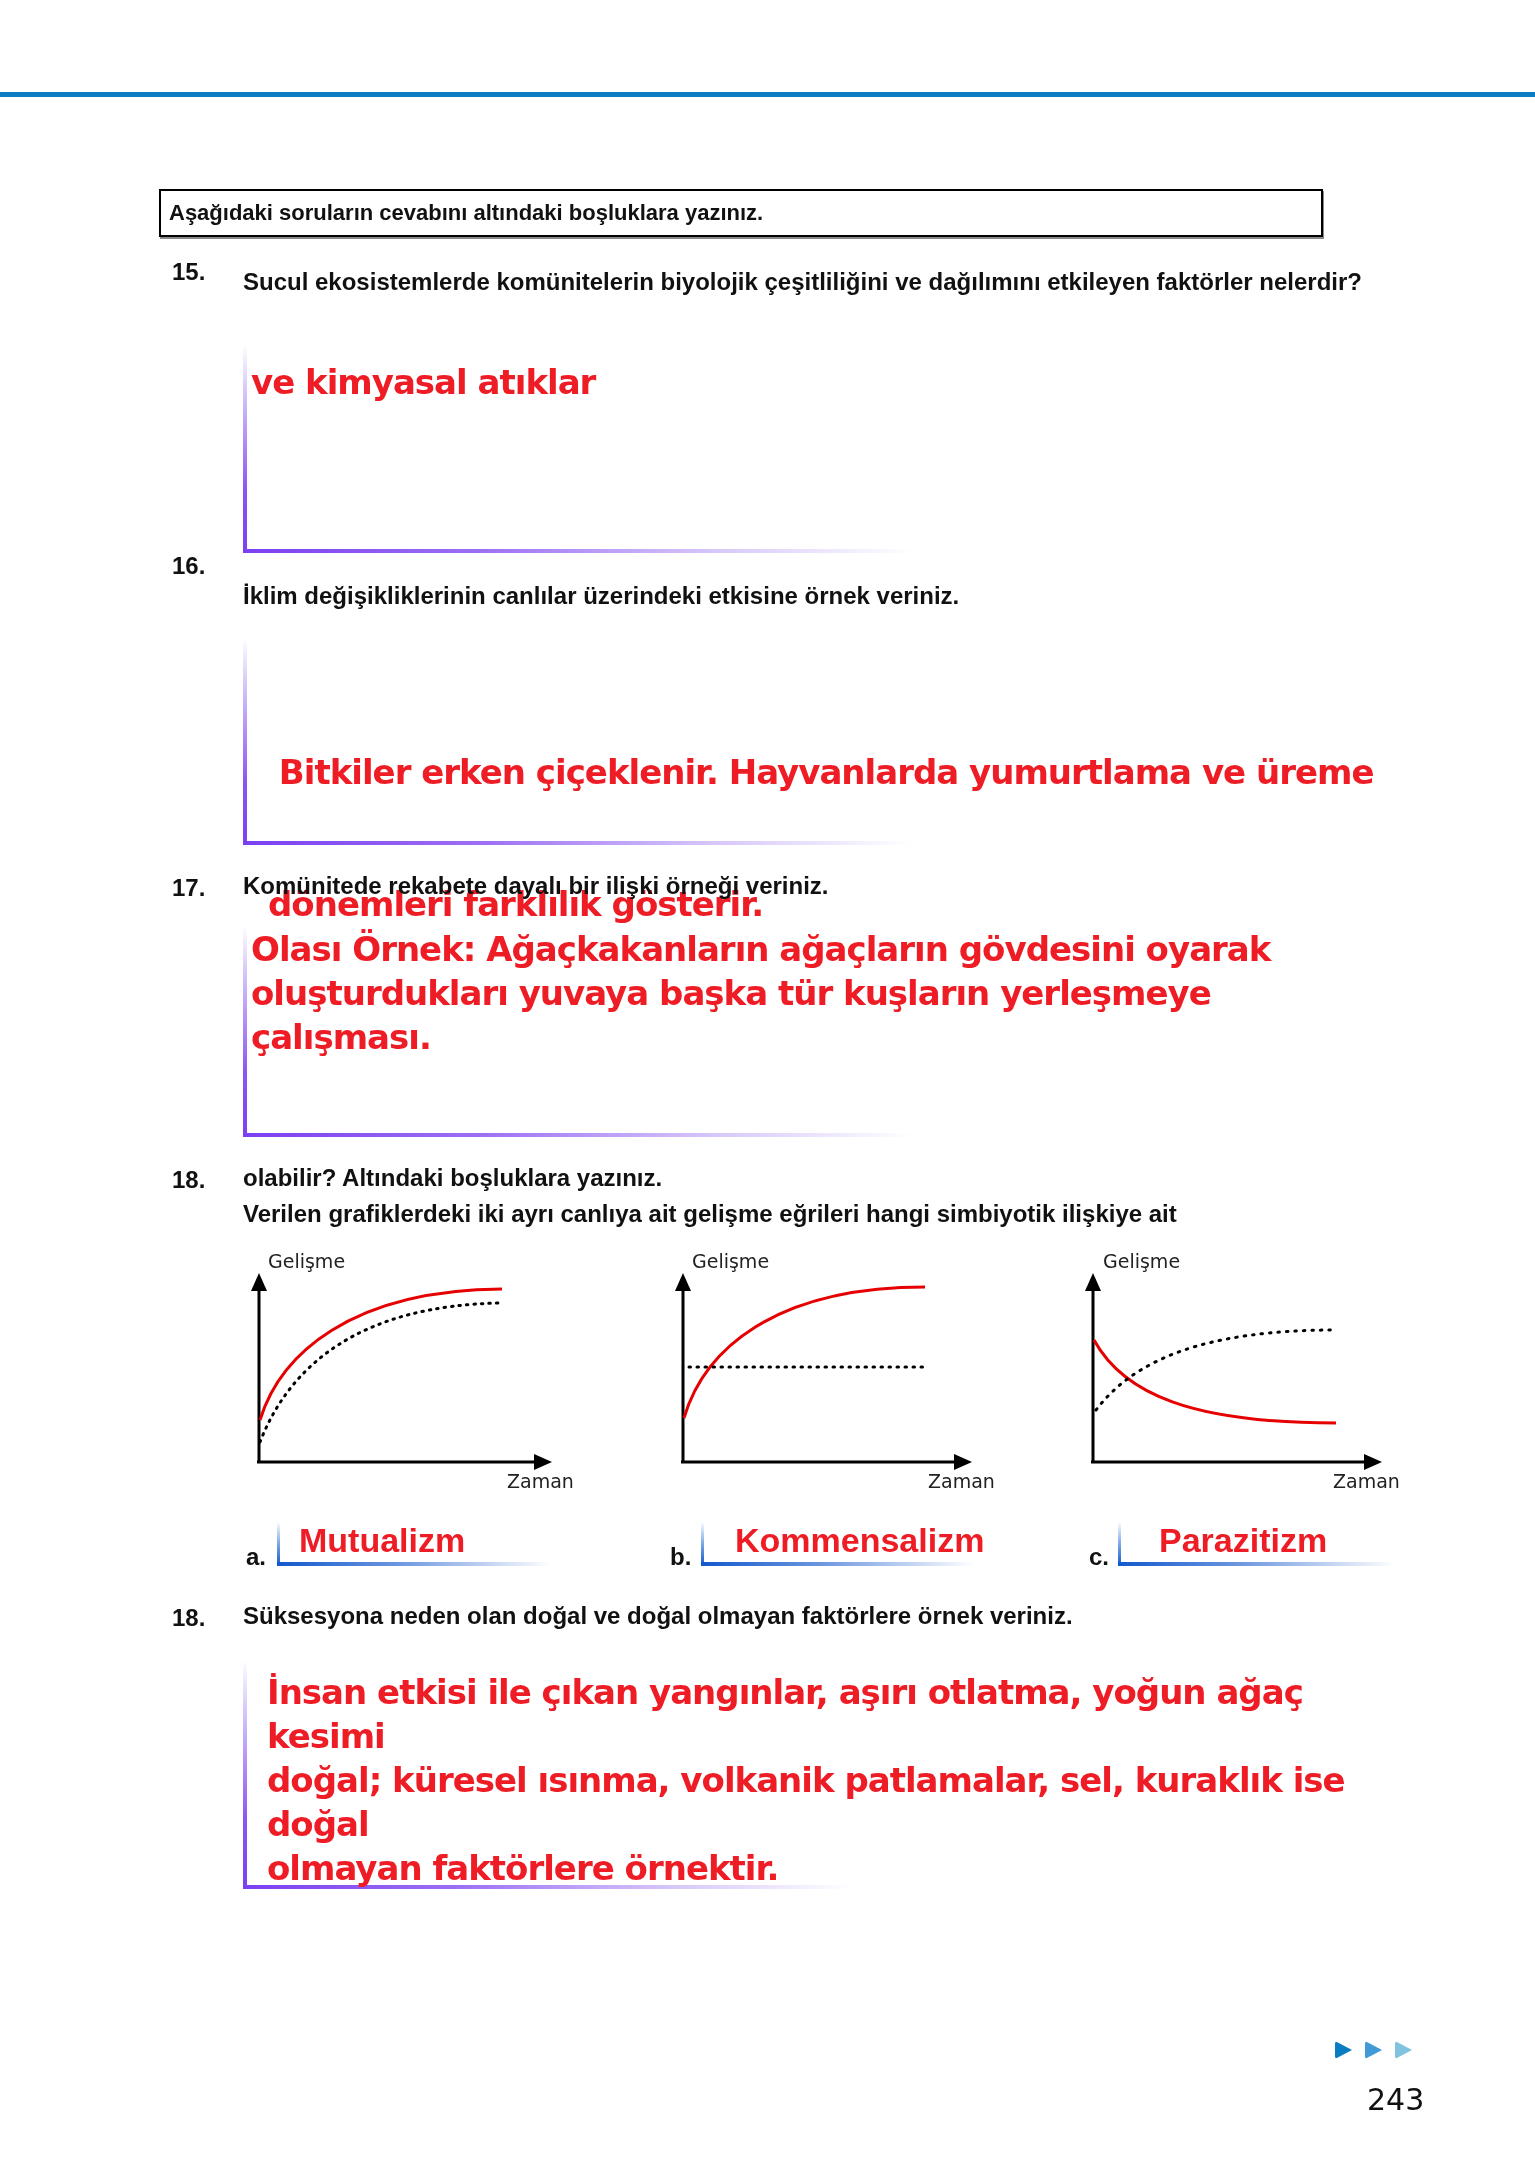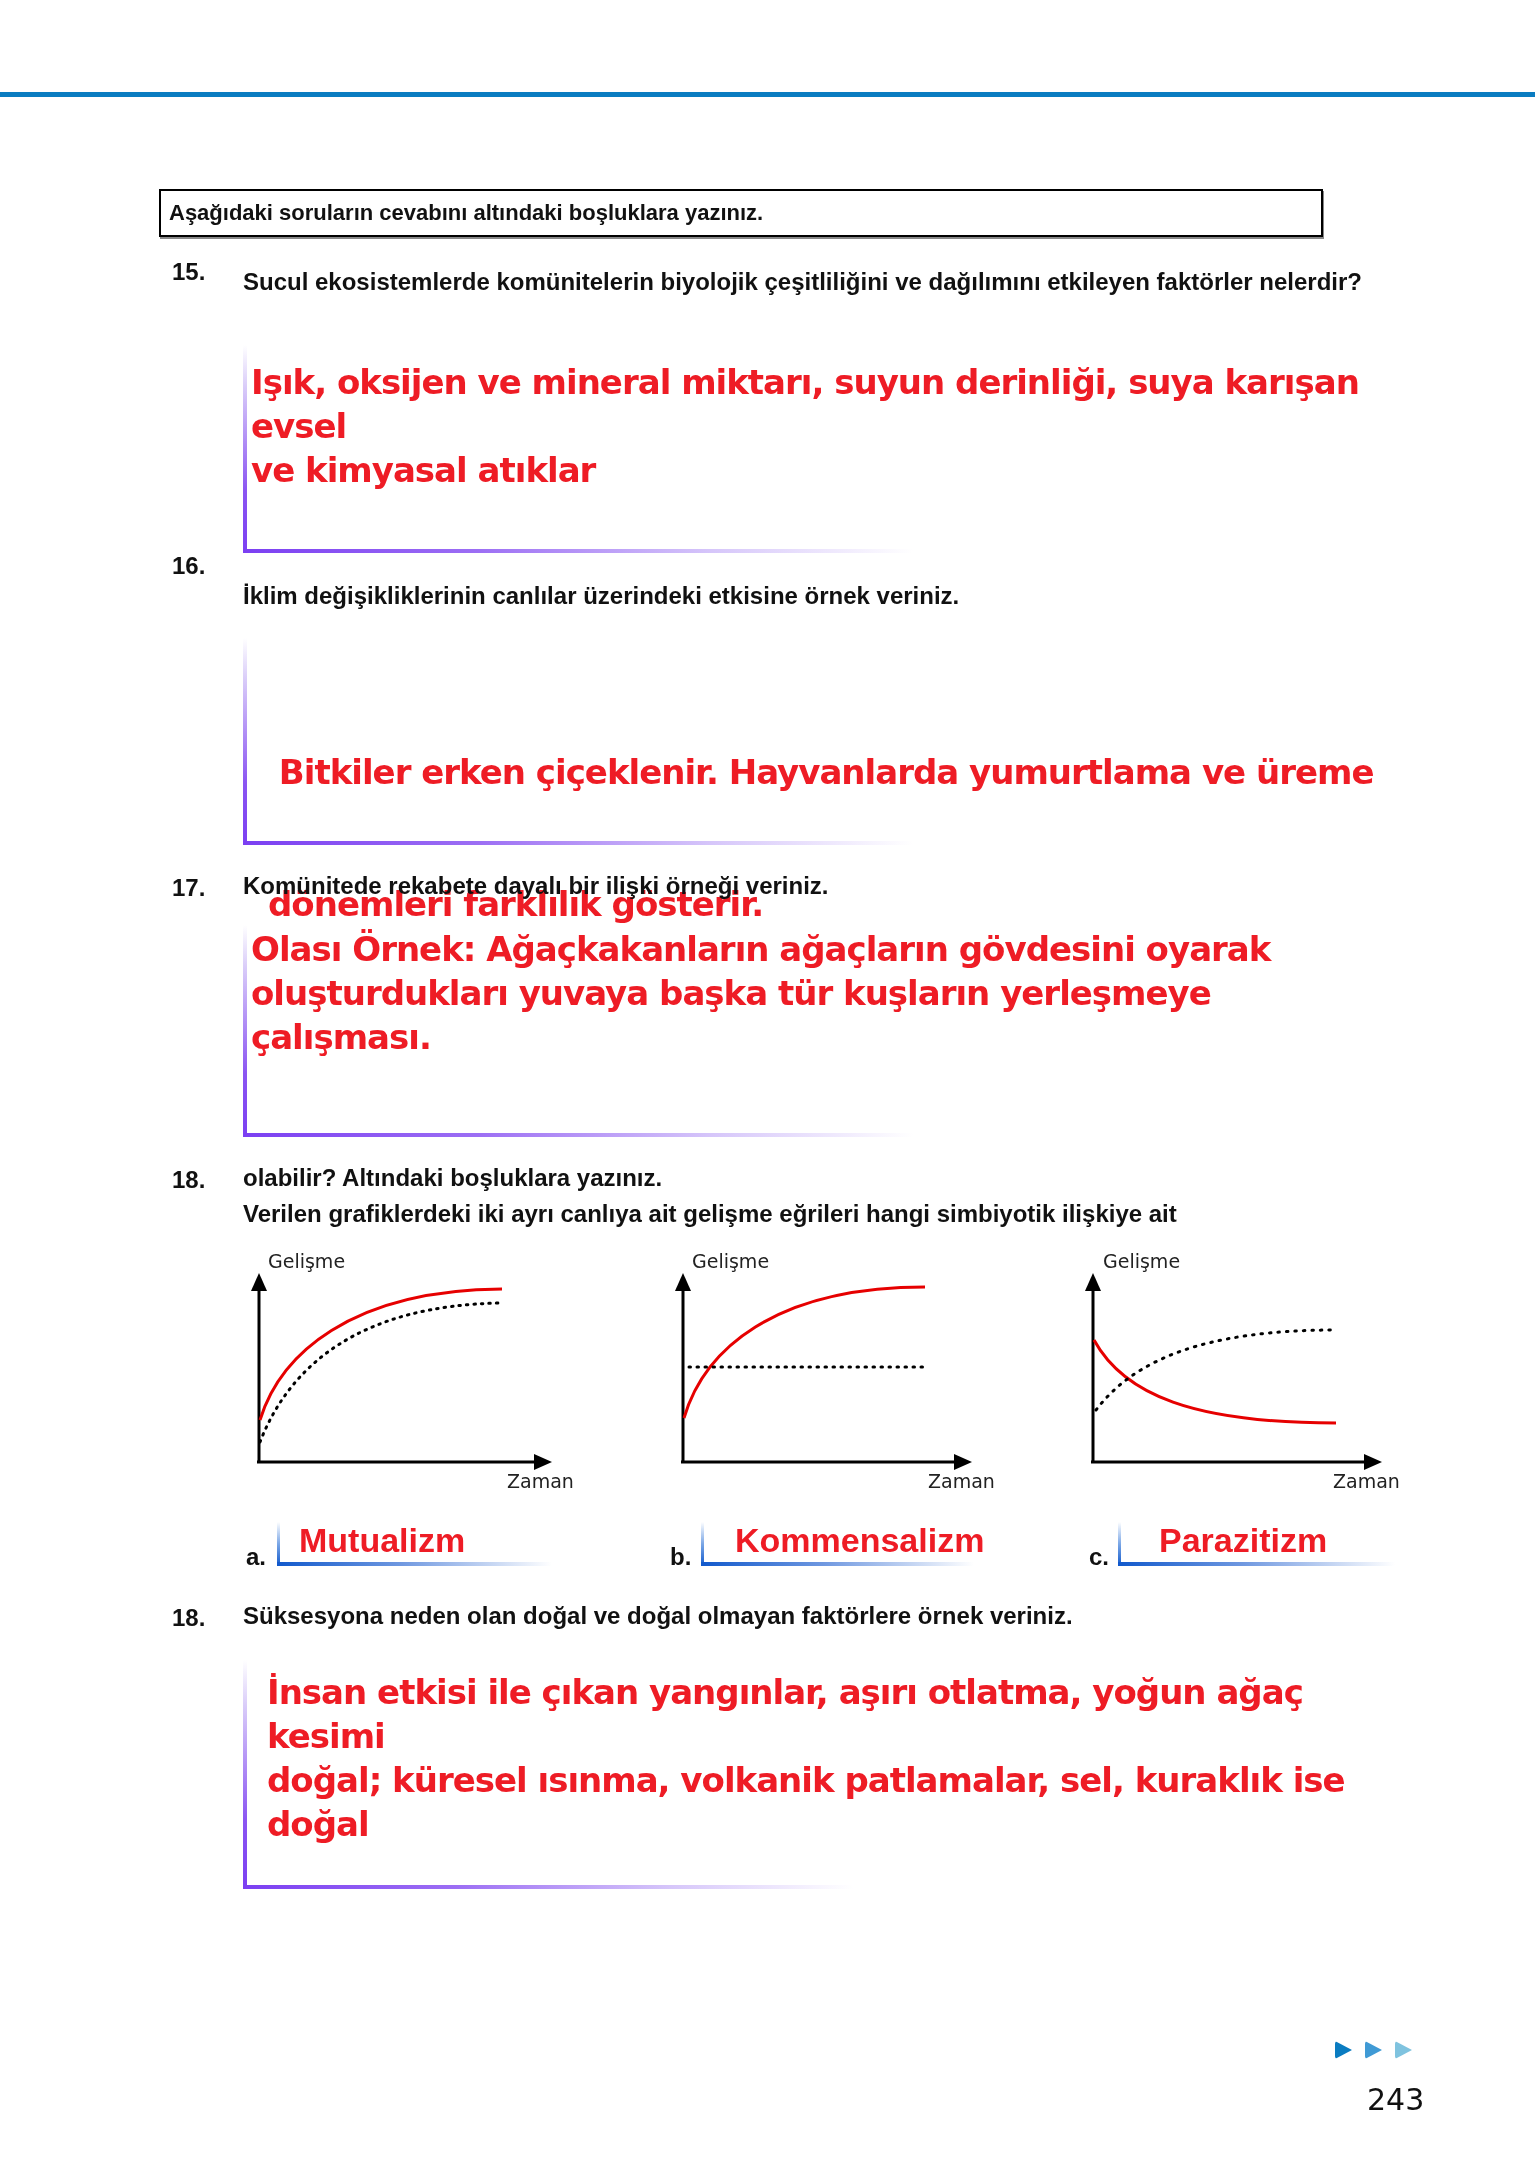--- a/index.html
+++ b/index.html
@@ -59,21 +59,20 @@
 <div class="instruction-box">
   <span>Aşağıdaki soruların cevabını altındaki boşluklara yazınız.</span>
 </div>
 
 <div class="q-num" style="top:258px;">15.</div>
 <div class="q-text" style="top:264px;">Sucul ekosistemlerde komünitelerin biyolojik çeşitliliğini ve dağılımını etkileyen faktörler nelerdir?</div>
 <div class="answer-box" style="top:345px;height:208px;">
   <div class="vline"></div>
   <div class="hline"></div>
   <div class="answer-text" style="top:15px;">
-    <div>Işık, oksijen ve mineral miktarı, suyun derinliği, suya karışan evsel</div>
     <div>ve kimyasal atıklar</div>
   </div>
 </div>
 
 <div class="q-num" style="top:552px;">16.</div>
 <div class="q-text" style="top:578px;">İklim değişikliklerinin canlılar üzerindeki etkisine örnek veriniz.</div>
 <div class="answer-box" style="top:638px;height:207px;">
   <div class="vline"></div>
   <div class="hline"></div>
   <div class="answer-text" style="top:24px;white-space:pre;margin-left:17px;">
@@ -154,20 +153,21 @@
 <div class="ans-word" style="left:1159px;top:1520px;width:172px;">Parazitizm</div>
 
 <div class="q-num" style="top:1604px;">18.</div>
 <div class="q-text" style="top:1598px;">Süksesyona neden olan doğal ve doğal olmayan faktörlere örnek veriniz.</div>
 <div class="answer-box" style="top:1660px;height:229px;width:610px;">
   <div class="vline"></div>
   <div class="hline" style="width:610px;"></div>
   <div class="answer-text" style="top:10px;left:24px;">
     <div>İnsan etkisi ile çıkan yangınlar, aşırı otlatma, yoğun ağaç kesimi</div>
     <div>doğal; küresel ısınma, volkanik patlamalar, sel, kuraklık ise doğal</div>
+    <div>olmayan faktörlere örnektir.</div>
   </div>
 </div>
 
 <div class="next-arrows">
   <div class="tri" style="border-left-color:#0a7cc1;"></div>
   <div class="tri" style="border-left-color:#3f9ad5;"></div>
   <div class="tri" style="border-left-color:#7fc3df;"></div>
 </div>
 <div class="page-number">243</div>
 

